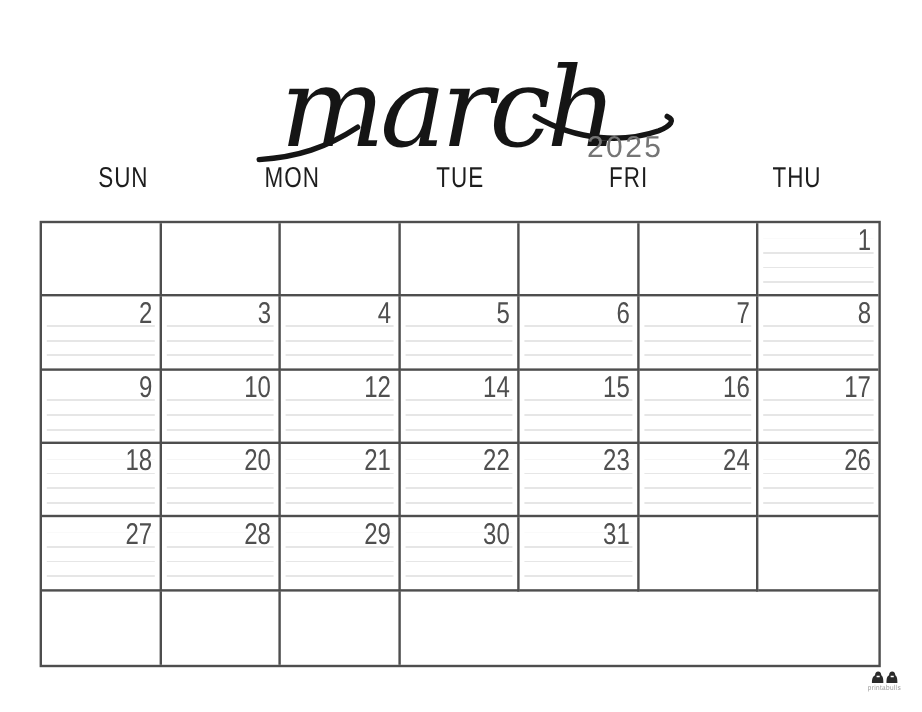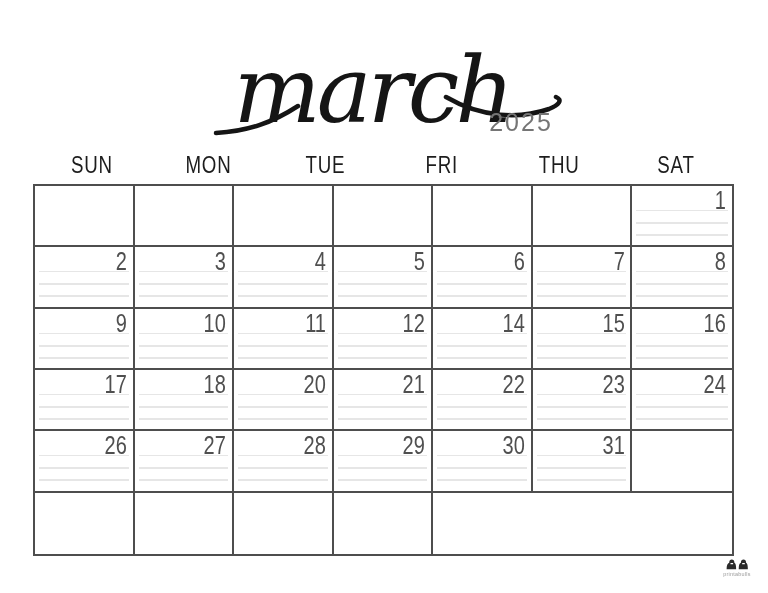--- a/index.html
+++ b/index.html
@@ -22,21 +22,21 @@
   }
   .year-text{
     font-family:"Liberation Sans", sans-serif;
     font-size:25px;
     letter-spacing:2px;
     fill:#757575;
   }
 
   
   .weekdays{
-    position:absolute;left:33px;top:150px;width:701px;height:32px;
+    position:absolute;left:33px;top:134px;width:701px;height:32px;
     display:flex;
   }
   .wd{
     flex:1;display:flex;align-items:flex-end;justify-content:center;
     padding-bottom:3px;
   }
   .wd span{
     display:inline-block;
     transform:scaleX(0.78);
     transform-origin:center bottom;
@@ -119,23 +119,20 @@
       </div>
     <div class="wd">
         <span>TUE</span>
       </div>
     <div class="wd">
         <span>FRI</span>
       </div>
     <div class="wd">
         <span>THU</span>
       </div>
-    <div class="wd">
-        <span>SAT</span>
-      </div>
   </div>
 
   <div class="calendar">
 
     <div class="cell"></div>
     <div class="cell"></div>
     <div class="cell"></div>
     <div class="cell"></div>
     <div class="cell"></div>
     <div class="cell"></div>
@@ -163,23 +160,20 @@
       </div>
     <div class="cell lined">
         <span class="date">8</span>
       </div>
 
     <div class="cell lined">
         <span class="date">9</span>
       </div>
     <div class="cell lined">
         <span class="date">10</span>
-      </div>
-    <div class="cell lined">
-        <span class="date">11</span>
       </div>
     <div class="cell lined">
         <span class="date">12</span>
       </div>
     <div class="cell lined">
         <span class="date">14</span>
       </div>
     <div class="cell lined">
         <span class="date">15</span>
       </div>

